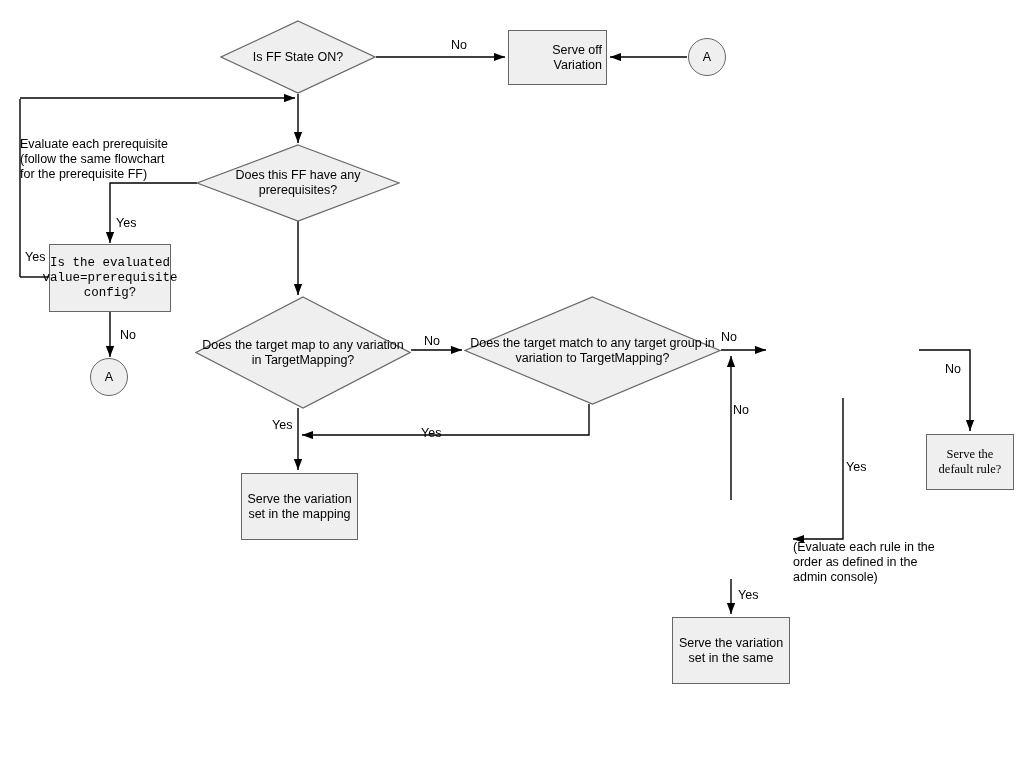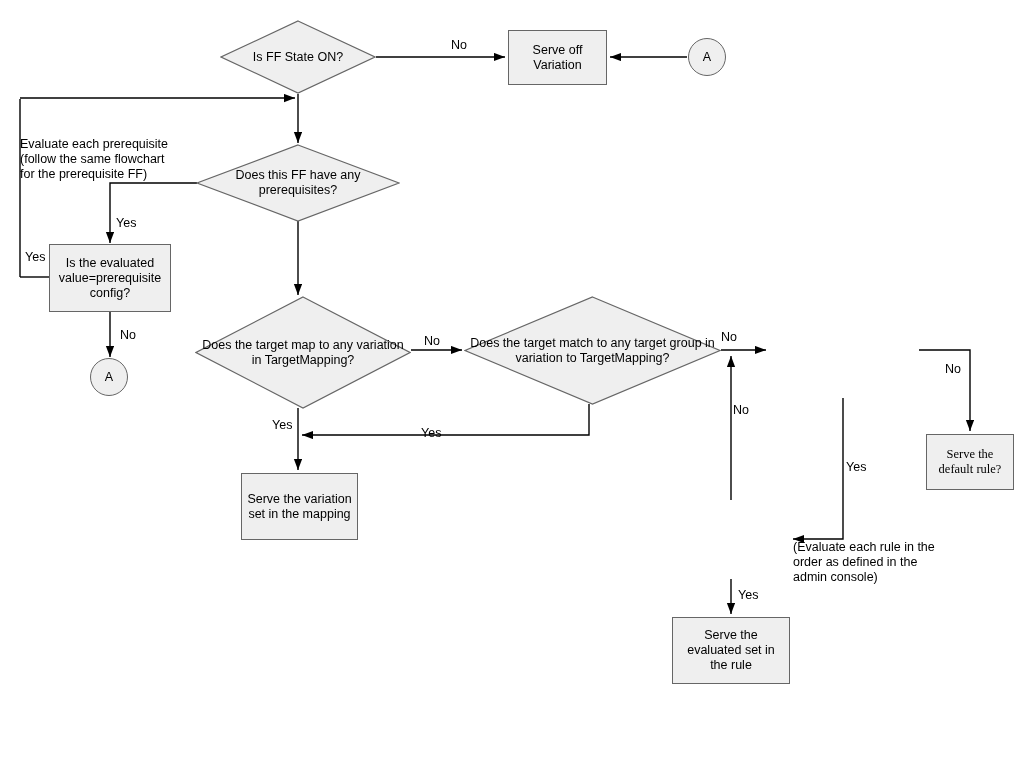--- a/index.html
+++ b/index.html
@@ -130,36 +130,36 @@
     </g>
   </svg>
 
   <div class="node diamond" style="left:220px; top:20px; width:156px; height:74px;">
     <svg class="dshape" viewBox="0 0 156 74" preserveAspectRatio="none">
       <polygon points="78,1 155,37 78,73 1,37"></polygon>
     </svg>
     <span class="txt">Is FF State ON?</span>
   </div>
 
-  <div class="node box" style="left:508px; top:30px; width:99px; height:55px;">
+  <div class="node box" style="left:508px; top:30px; width:99px; height:55px;text-align:right;">
     <span class="txt">Serve off Variation</span>
   </div>
 
   <div class="node circle" style="left:688px; top:38px; width:38px; height:38px;">
     <span class="txt">A</span>
   </div>
 
   <div class="node diamond" style="left:196px; top:144px; width:204px; height:78px;">
     <svg class="dshape" viewBox="0 0 204 78" preserveAspectRatio="none">
       <polygon points="102,1 203,39 102,77 1,39"></polygon>
     </svg>
     <span class="txt">Does this FF have any prerequisites?</span>
   </div>
 
-  <div class="node box" style="left:49px; top:244px; width:122px; height:68px;">
+  <div class="node box" style="left:49px; top:244px; width:122px; height:68px;font-family:Liberation Mono, monospace;">
     <span class="txt">Is the evaluated value=prerequisite config?</span>
   </div>
 
   <div class="node circle" style="left:90px; top:358px; width:38px; height:38px;">
     <span class="txt">A</span>
   </div>
 
   <div class="node diamond" style="left:195px; top:296px; width:216px; height:113px;">
     <svg class="dshape" viewBox="0 0 216 113" preserveAspectRatio="none">
       <polygon points="108,1 215,56.5 108,112 1,56.5"></polygon>
@@ -178,21 +178,21 @@
   <div class="node box" style="left:241px; top:473px; width:117px; height:67px;">
     <span class="txt">Serve the variation set in the mapping</span>
   </div>
 
   <div class="node box" style="left:926px; top:434px; width:88px; height:56px;font-family:Liberation Serif, serif;">
     <span class="txt">Serve the default rule?</span>
   </div>
 
 
   <div class="node box" style="left:672px; top:617px; width:118px; height:67px;">
-    <span class="txt">Serve the evaluated set in the rule</span>
+    <span class="txt">Serve the variation set in the same</span>
   </div>
 
   <div class="edge-label" style="left:451px; top:38px;">No</div>
 
   <div class="edge-label" style="left:116px; top:216px;">Yes</div>
 
   <div class="edge-label" style="left:25px; top:250px;">Yes</div>
 
   <div class="edge-label" style="left:120px; top:328px;">No</div>
 

